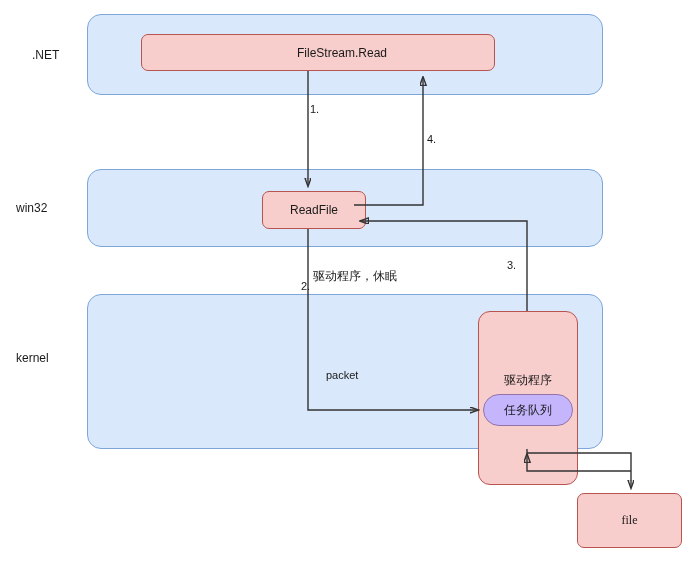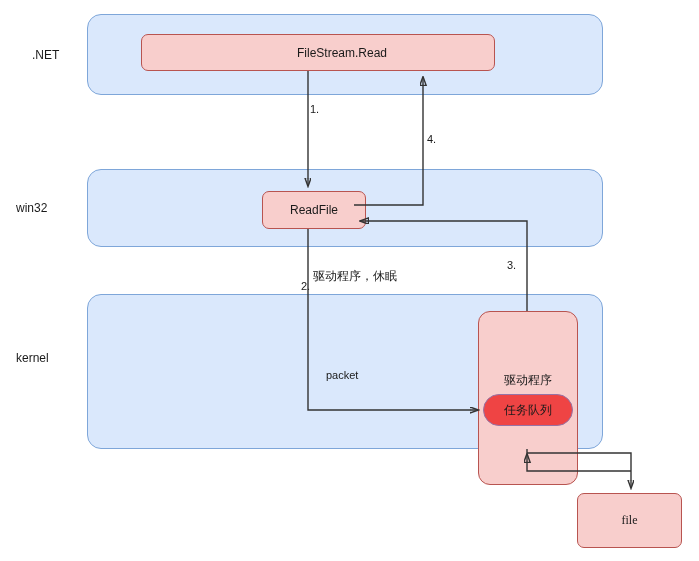--- a/index.html
+++ b/index.html
@@ -58,21 +58,21 @@
   .node-stack-title {
     position: absolute;
     left: 0;
     right: 0;
     text-align: center;
     font-size: 12px;
     color: #1a1a1a;
   }
   .queue {
     position: absolute;
-    background: #ef4444;
+    background: #c4b5fd;
     border: 1px solid #9673a6;
     border-radius: 17px;
     box-sizing: border-box;
     display: flex;
     align-items: center;
     justify-content: center;
     font-size: 12px;
     color: #1a1a1a;
   }
   .edge-label {

